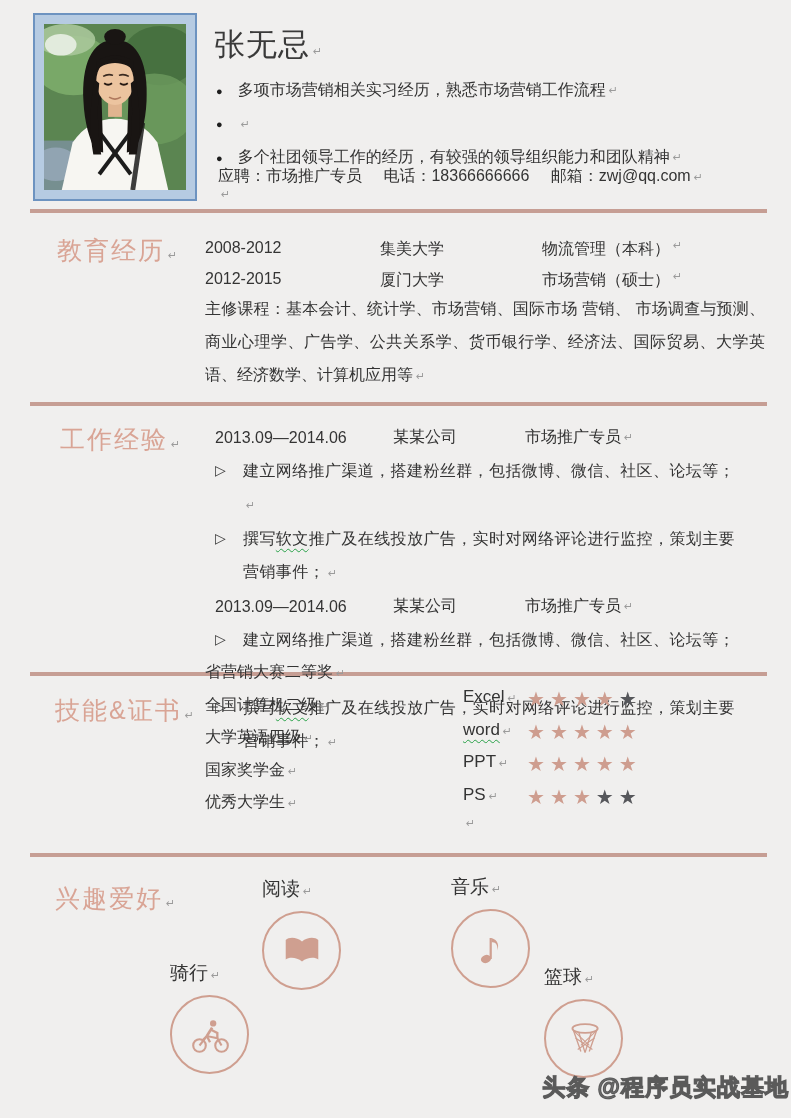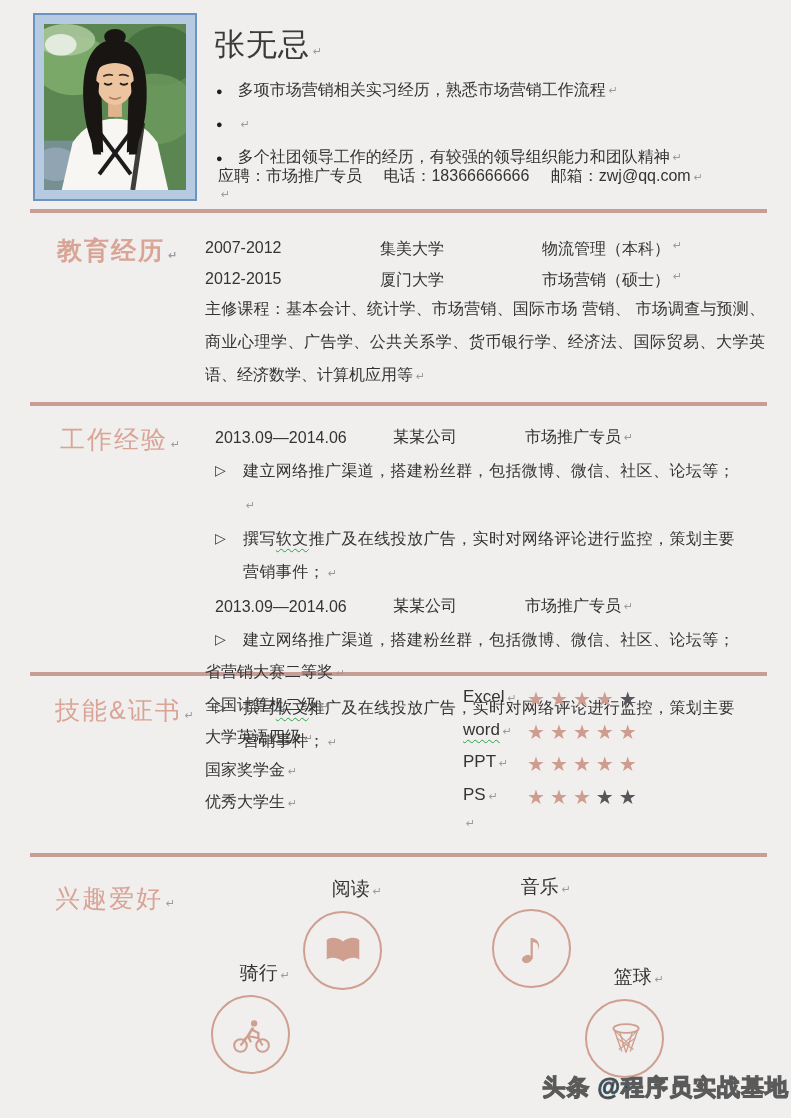--- a/index.html
+++ b/index.html
@@ -46,26 +46,26 @@
   .cert-row{height:32.5px;line-height:32.5px;white-space:nowrap;}
   .ratings{position:absolute;left:463px;top:687px;width:300px;}
   .skill-row{display:flex;height:32.5px;}
   .skill-name-box{width:64px;white-space:nowrap;}
   .skill-name{font-size:17px;}
   .stars{font-size:20px;letter-spacing:5px;white-space:nowrap;}
   .star.filled{color:#ce9d8f;}
   .star.empty{color:#56575b;}
 
   
-  .hobby{position:absolute;width:120px;display:flex;flex-direction:column;align-items:flex-end;}
+  .hobby{position:absolute;width:120px;display:flex;flex-direction:column;align-items:flex-start;}
   .hobby-label{font-size:19px;white-space:nowrap;}
   .hobby-circle{margin-top:9px;width:75px;height:75px;border:2px solid #cf9f90;border-radius:50%;display:flex;align-items:center;justify-content:center;background:transparent;}
   .hobby-circle svg{display:block;}
 
-  .watermark{position:absolute;top:1072px;right:2px;font-size:23px;font-weight:bold;letter-spacing:1px;color:#0c4a6e;-webkit-text-stroke:1.1px #5a5a5a;text-shadow:0 0 1px #666;white-space:nowrap;}
+  .watermark{position:absolute;top:1072px;right:2px;font-size:23px;font-weight:bold;letter-spacing:1px;color:#737373;-webkit-text-stroke:1.1px #5a5a5a;text-shadow:0 0 1px #666;white-space:nowrap;}
 </style>
 </head>
 <body>
 
 <div class="page">
 
   <div class="photo-frame">
     <svg viewBox="0 0 144 168" preserveAspectRatio="none">
       <rect x="0" y="0" width="144" height="168" fill="#5b8551"></rect>
       <ellipse cx="118" cy="32" rx="38" ry="30" fill="#456f3e" opacity="0.9"></ellipse>
@@ -122,24 +122,24 @@
 
   <div class="contact">
     <span class="part">应聘：市场推广专员</span>
     <span class="part">电话：18366666666</span>
     <span>邮箱：zwj@qq.com</span><span class="pil">↵</span>
   </div>
   <span class="pil lone-pil" style="left:218px;top:188px;">↵</span>
 
   <div class="divider" style="top:209px;"></div>
 
-  <div class="section-title" style="left:57px;top:234px;font-weight:bold;"><span>教育经历</span><span class="pil">↵</span></div>
+  <div class="section-title" style="left:57px;top:234px;"><span>教育经历</span><span class="pil">↵</span></div>
 
   <div class="edu-row" style="top:239px;">
-    <span class="edu-c1">2007-2012</span>
+    <span class="edu-c1">2008-2012</span>
     <span class="edu-c2">集美大学</span>
     <span>物流管理（本科）</span>
       <span class="pil">↵</span>
   </div>
   <div class="edu-row" style="top:270px;">
     <span class="edu-c1">2012-2015</span>
     <span class="edu-c2">厦门大学</span>
     <span>市场营销（硕士）</span>
       <span class="pil">↵</span>
   </div>

